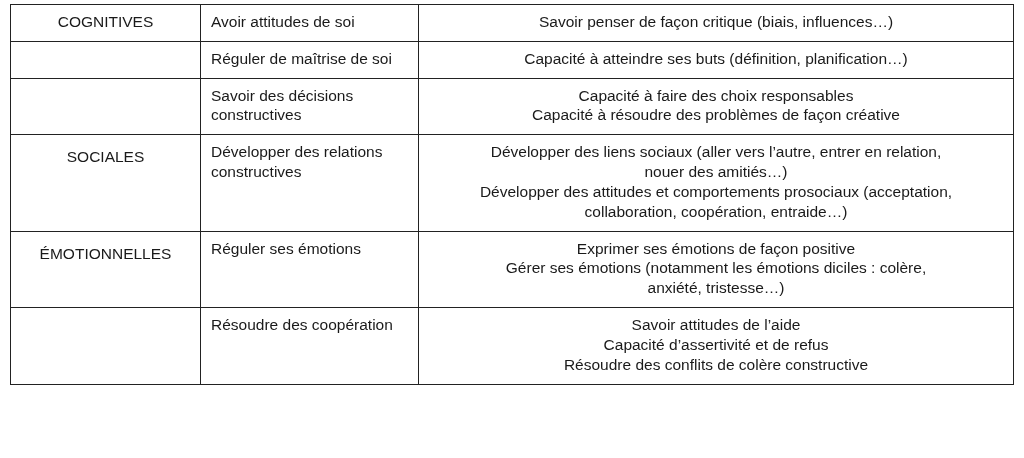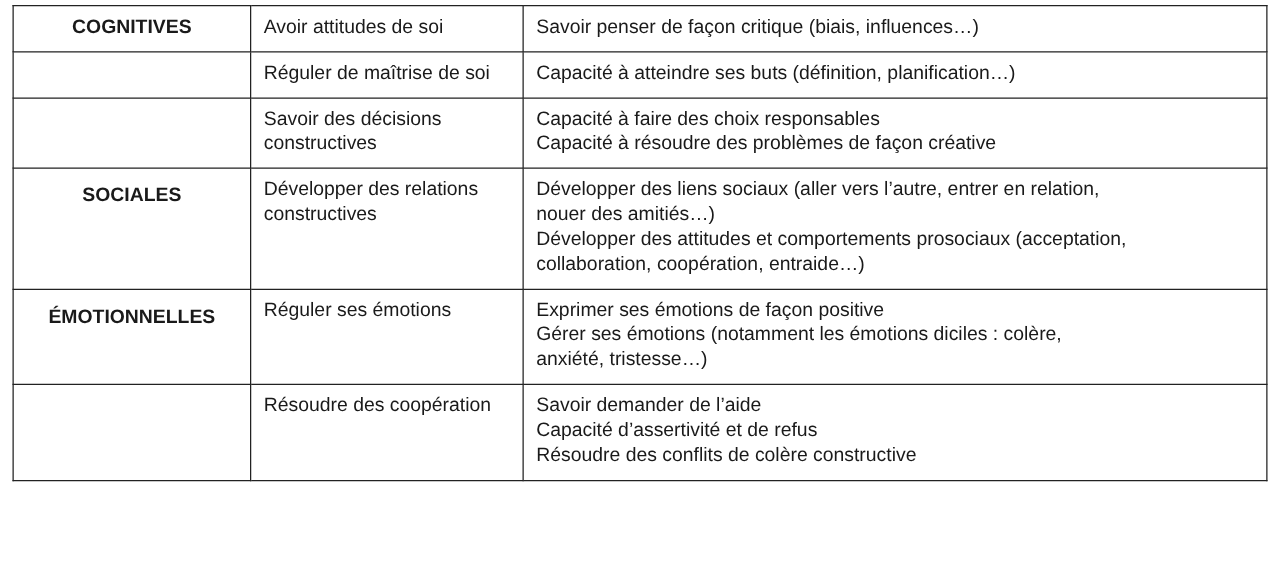--- a/index.html
+++ b/index.html
@@ -47,41 +47,41 @@
   
   td.category {
     text-align: center;
     vertical-align: top;
     border-right: 1.6px solid #222222;
     border-left: 1.6px solid #222222;
     border-top: none;
     border-bottom: none;
     padding-top: 10px;
     font-size: 16px;
-    font-weight: bold;
   }
   td.category.first {
     border-top: 1.6px solid #222222;
   }
   td.category.last {
     border-bottom: 1.6px solid #222222;
   }
   td.category .cat-label {
     display: block;
   }
   td.category.blank .cat-label {
     visibility: hidden;
   }
 
   td.skill {
     font-size: 15.5px;
   }
 
   td.detail {
     font-size: 15.5px;
+    text-align: center;
   }
 
   .line {
     display: block;
     white-space: pre-wrap;
   }
 
   
   td.category.align-mid {
     padding-top: 12px;
@@ -155,21 +155,21 @@
           <span class="line">anxiété, tristesse…)</span>
         </td>
       </tr>
 
       <tr>
         <td class="category blank last">
           <span class="cat-label"></span>
         </td>
         <td class="skill">Résoudre des coopération</td>
         <td class="detail">
-          <span class="line">Savoir demander de l’aide</span>
+          <span class="line">Savoir attitudes de l’aide</span>
           <span class="line">Capacité d’assertivité et de refus</span>
           <span class="line">Résoudre des conflits de colère constructive</span>
         </td>
       </tr>
 
     </tbody>
   </table>
 
 </div>
 

